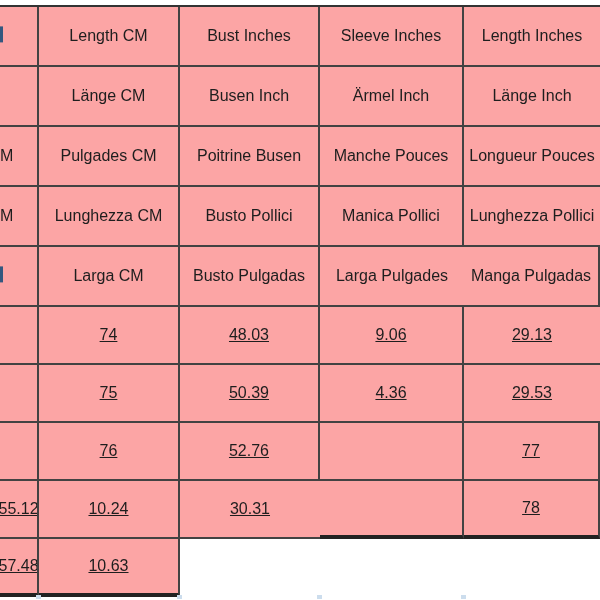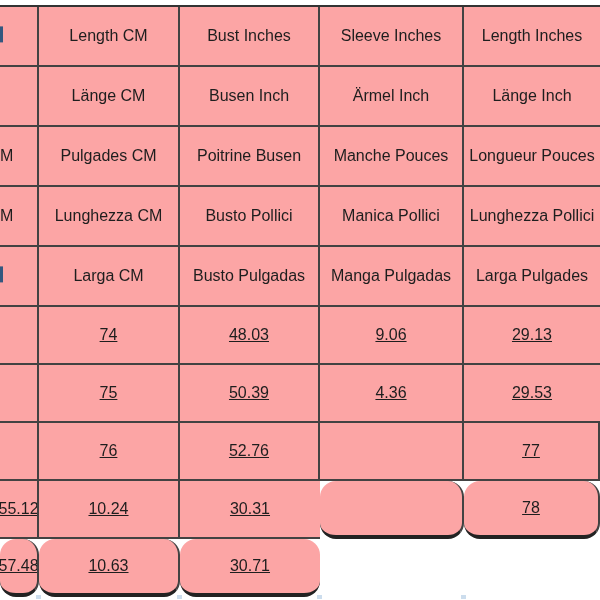--- a/index.html
+++ b/index.html
@@ -37,21 +37,21 @@
     display: flex;
     align-items: center;
     justify-content: center;
     font-size: 16px;
     color: #1e1e1e;
     white-space: nowrap;
     overflow: hidden;
   }
   .cell.hrow { height: 60px; }
   .cell.drow { height: 58px; text-decoration: underline; }
-  .cell.lastrow { border-bottom: 4px solid #222222; border-radius: 16px; }
+  .cell.lastrow { border-bottom: 4px solid #222222; }
   .cell.lastcol { border-right: none; }
   .cell.cutcol {
     position: relative;
     justify-content: flex-start;
   }
   .m-frag {
     position: absolute;
     left: 0;
     top: 50%;
     transform: translateY(-50%);
@@ -107,22 +107,22 @@
         </div>
         <div class="cell hrow">Lunghezza CM</div>
         <div class="cell hrow">Busto Pollici</div>
         <div class="cell hrow">Manica Pollici</div>
         <div class="cell hrow lastcol">Lunghezza Pollici</div>
         <div class="cell cutcol hrow">
           <span class="blue-sliver" style="background: rgb(51, 87, 127);"></span>
         </div>
         <div class="cell hrow">Larga CM</div>
         <div class="cell hrow">Busto Pulgadas</div>
+        <div class="cell hrow lastcol">Larga Pulgades</div>
         <div class="cell hrow">Manga Pulgadas</div>
-        <div class="cell hrow lastcol">Larga Pulgades</div>
         <div class="cell cutcol drow"></div>
         <div class="cell drow">74</div>
         <div class="cell drow">48.03</div>
         <div class="cell drow">9.06</div>
         <div class="cell drow lastcol">29.13</div>
         <div class="cell cutcol drow"></div>
         <div class="cell drow">75</div>
         <div class="cell drow">50.39</div>
         <div class="cell drow">4.36</div>
         <div class="cell drow lastcol">29.53</div>
@@ -131,20 +131,19 @@
         <div class="cell drow">52.76</div>
         <div class="cell cutcol drow"></div>
         <div class="cell drow">77</div>
         <div class="cell drow">55.12</div>
         <div class="cell drow">10.24</div>
         <div class="cell drow lastcol">30.31</div>
         <div class="cell cutcol drow lastrow"></div>
         <div class="cell drow lastrow">78</div>
         <div class="cell drow lastrow">57.48</div>
         <div class="cell drow lastrow">10.63</div>
-        <div class="cell drow lastrow lastcol">30.71</div>
       </div>
   </div>
   <div class="divider-shadow shadow-0" style="background: rgb(204, 221, 237);"></div>
   <div class="divider-shadow shadow-1" style="background: rgb(204, 221, 237);"></div>
   <div class="divider-shadow shadow-2" style="background: rgb(204, 221, 237);"></div>
   <div class="divider-shadow shadow-3" style="background: rgb(204, 221, 237);"></div>
 </div>
 
 </body></html>

